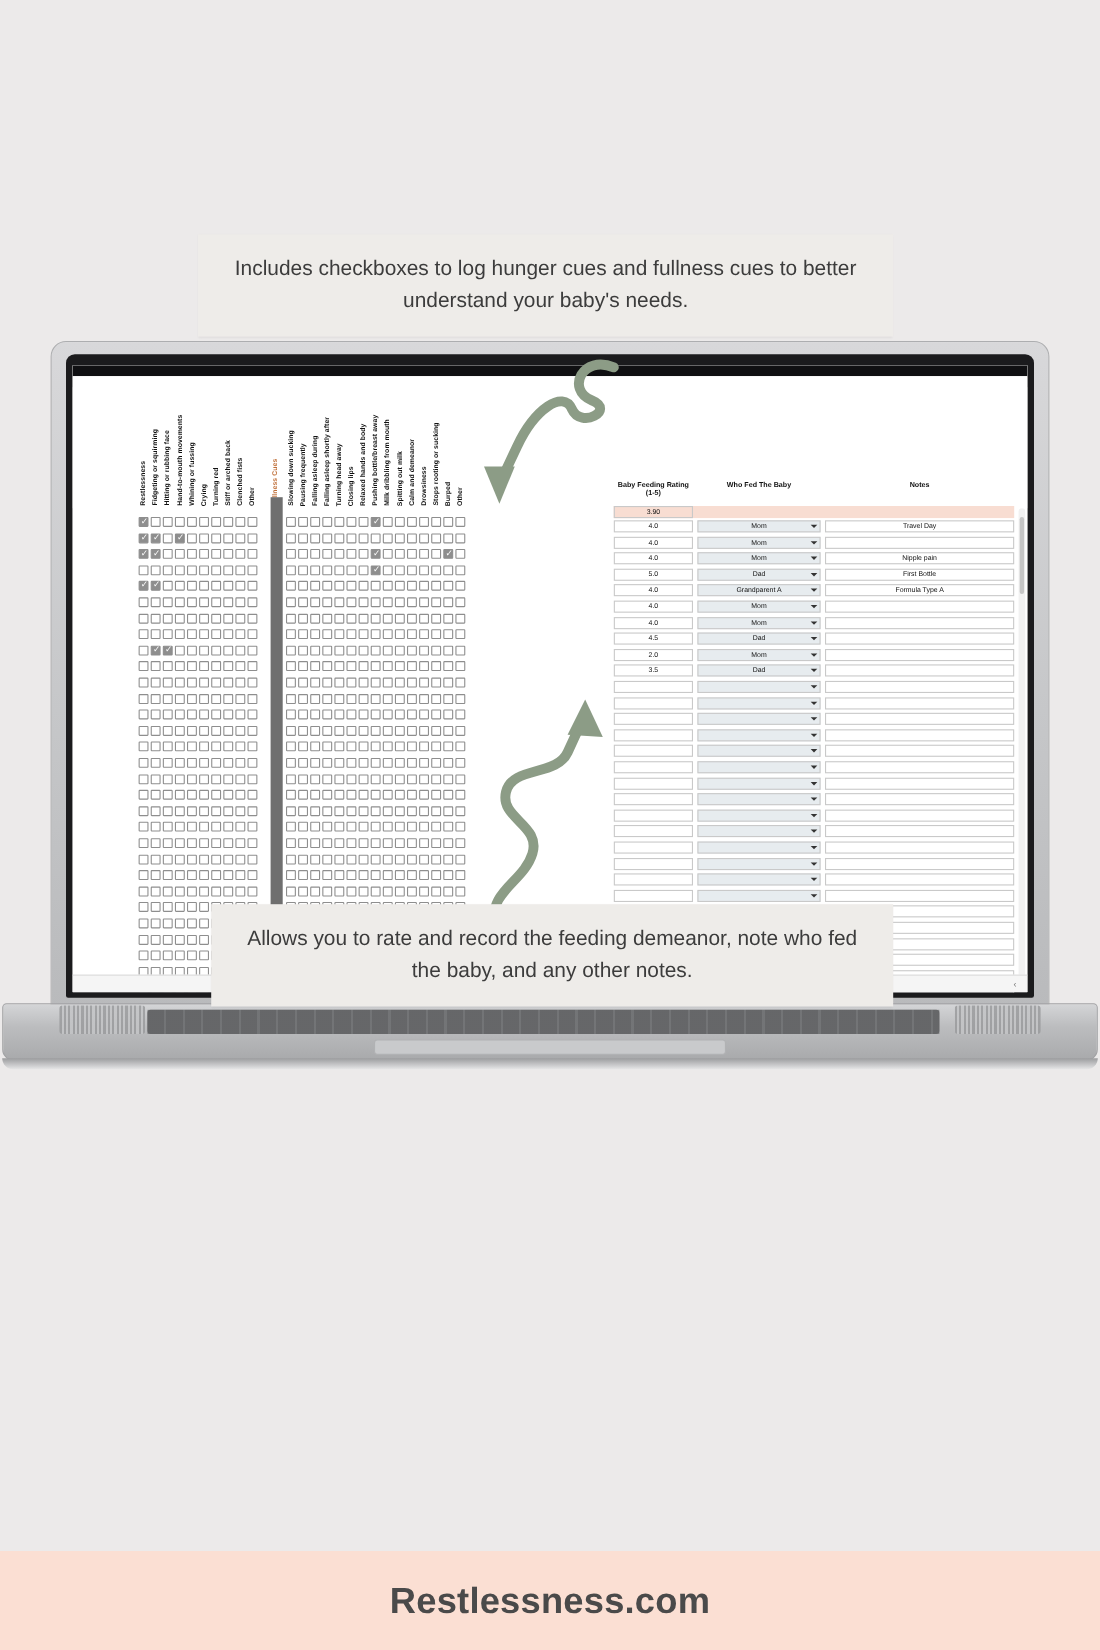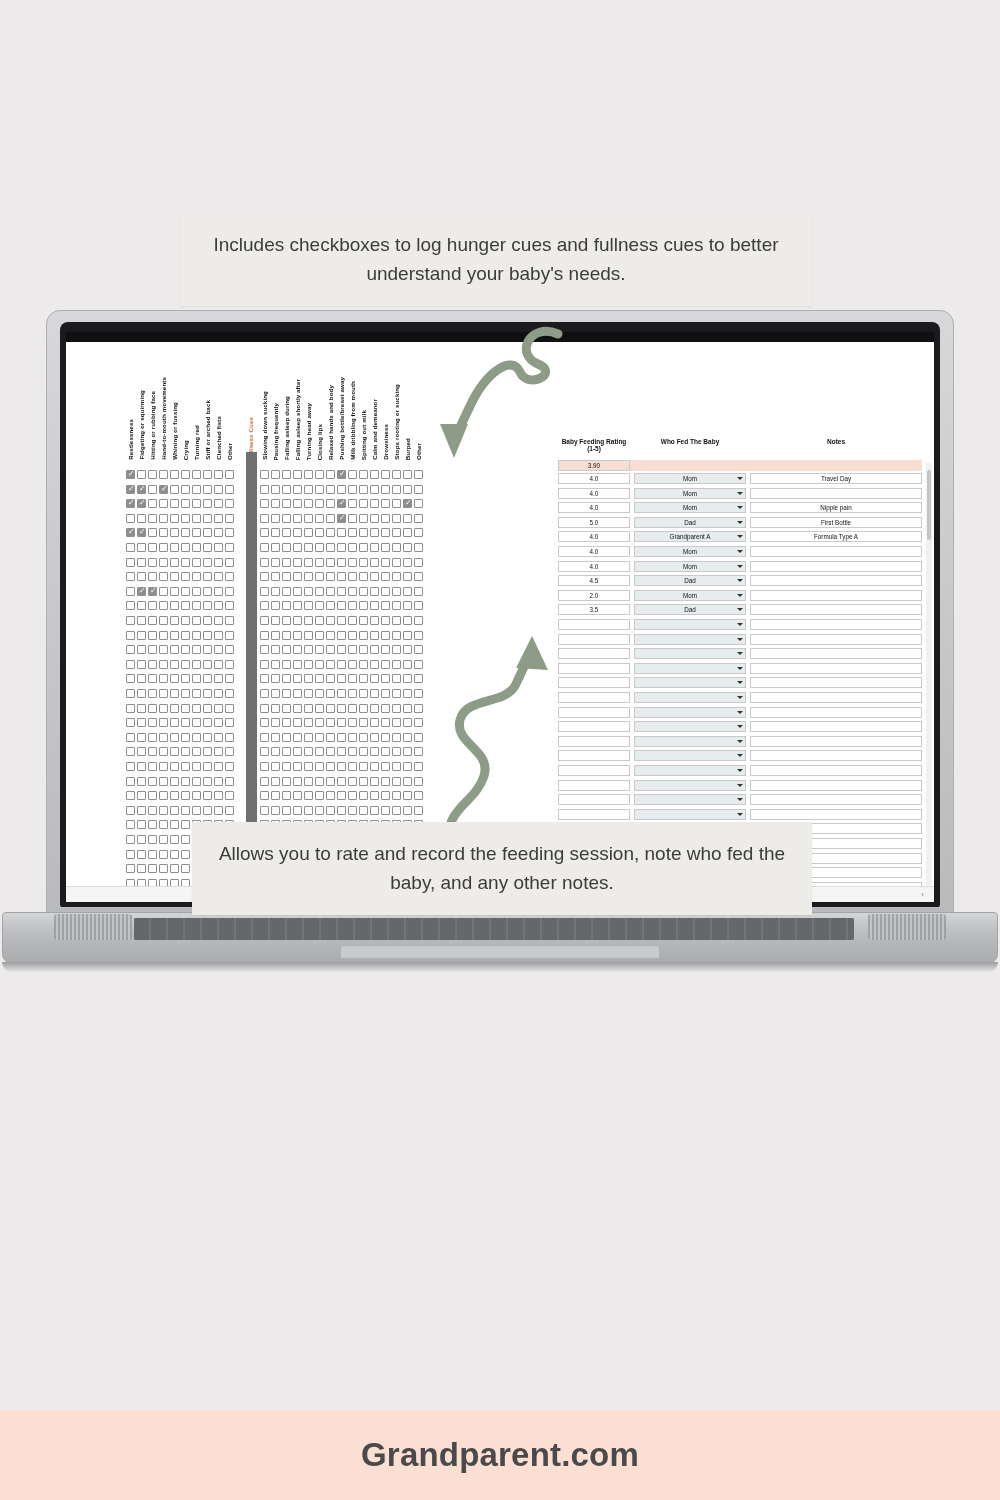--- a/index.html
+++ b/index.html
@@ -1090,17 +1090,17 @@
   <path d="M44 138 L30 104 L58 104 Z" fill="#8c9c86"></path>
 </svg>
 
 <svg class="arrow-svg" style="left:420px; top:620px;" width="160" height="230" viewBox="0 0 160 230">
   <path d="M30 220 C24 190 56 182 64 156 C72 130 34 124 40 100 C46 76 86 86 96 64 L108 38" stroke="#8c9c86" stroke-width="9" fill="none" stroke-linecap="round"></path>
   <path d="M112 16 L128 50 L96 48 Z" fill="#8c9c86"></path>
 </svg>
 
 <div class="callout" id="callout-top">Includes checkboxes to log hunger cues and fullness cues to better understand your baby's needs.</div>
 
-<div class="callout" id="callout-bottom">Allows you to rate and record the feeding session, note who fed the baby, and any other notes.</div>
+<div class="callout" id="callout-bottom">Allows you to rate and record the feeding demeanor, note who fed the baby, and any other notes.</div>
 
 <div id="footer">
-  <div class="brand">Grandparent.com</div>
+  <div class="brand">Restlessness.com</div>
 </div>
 
 </body></html>

